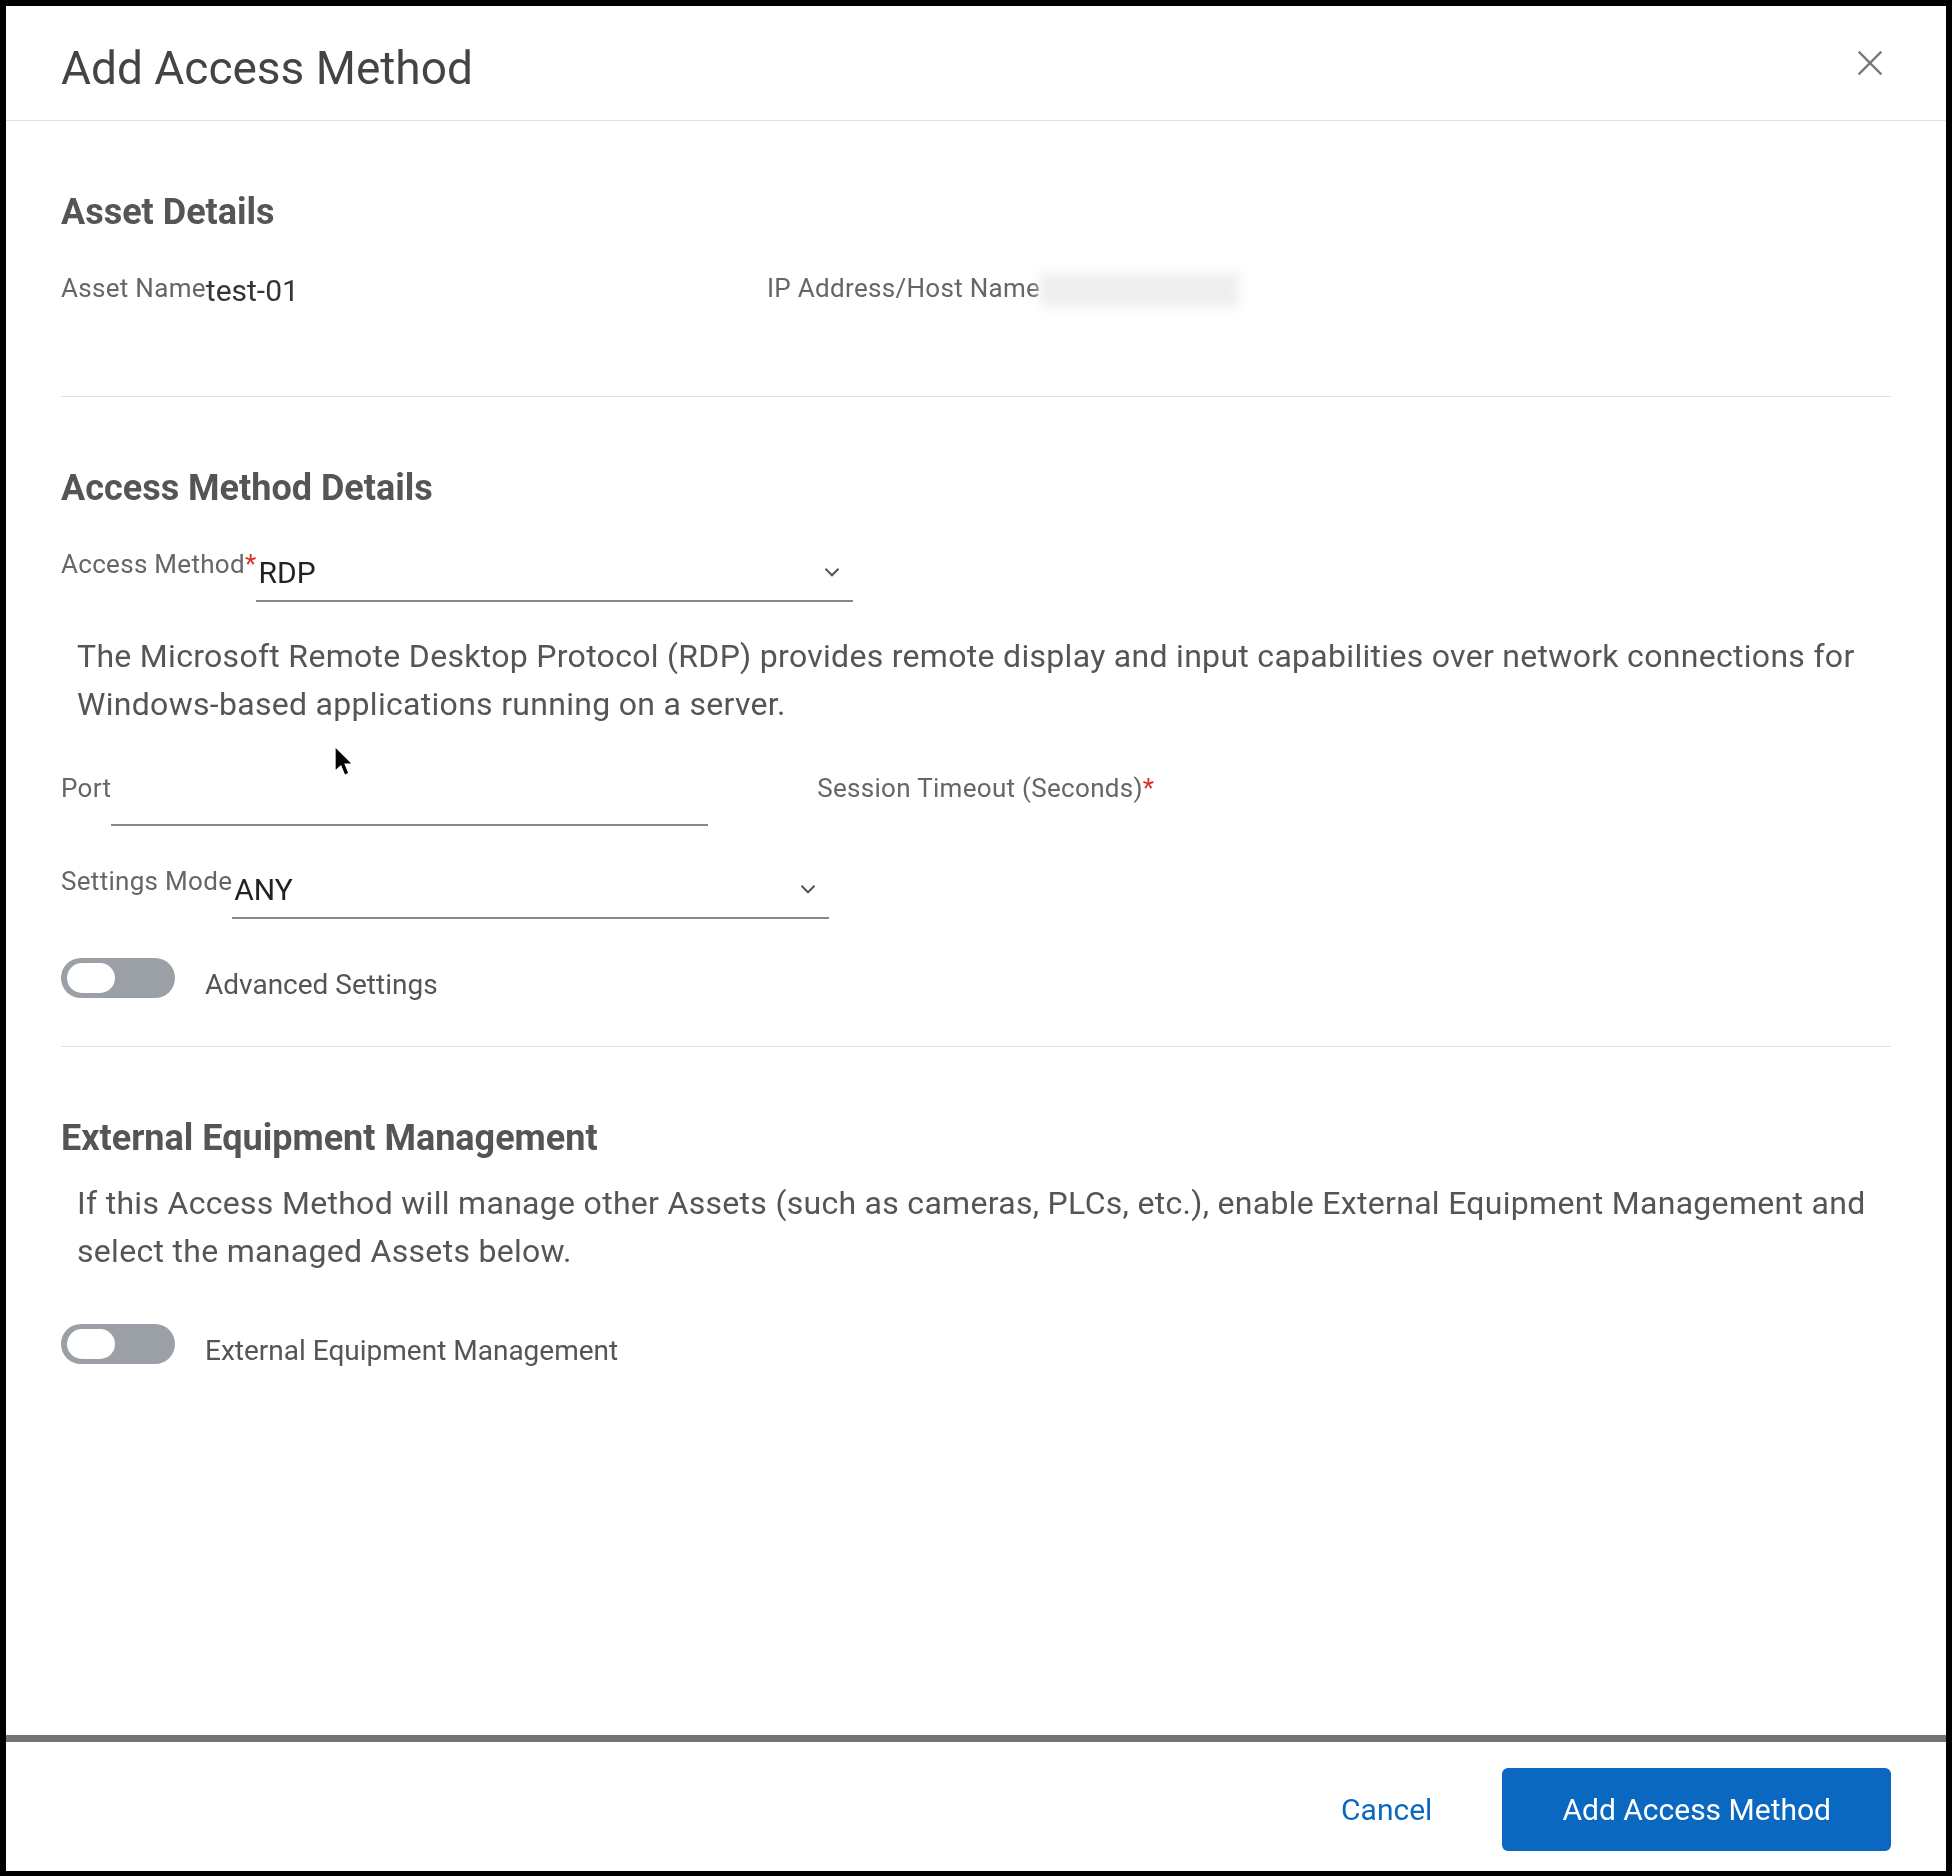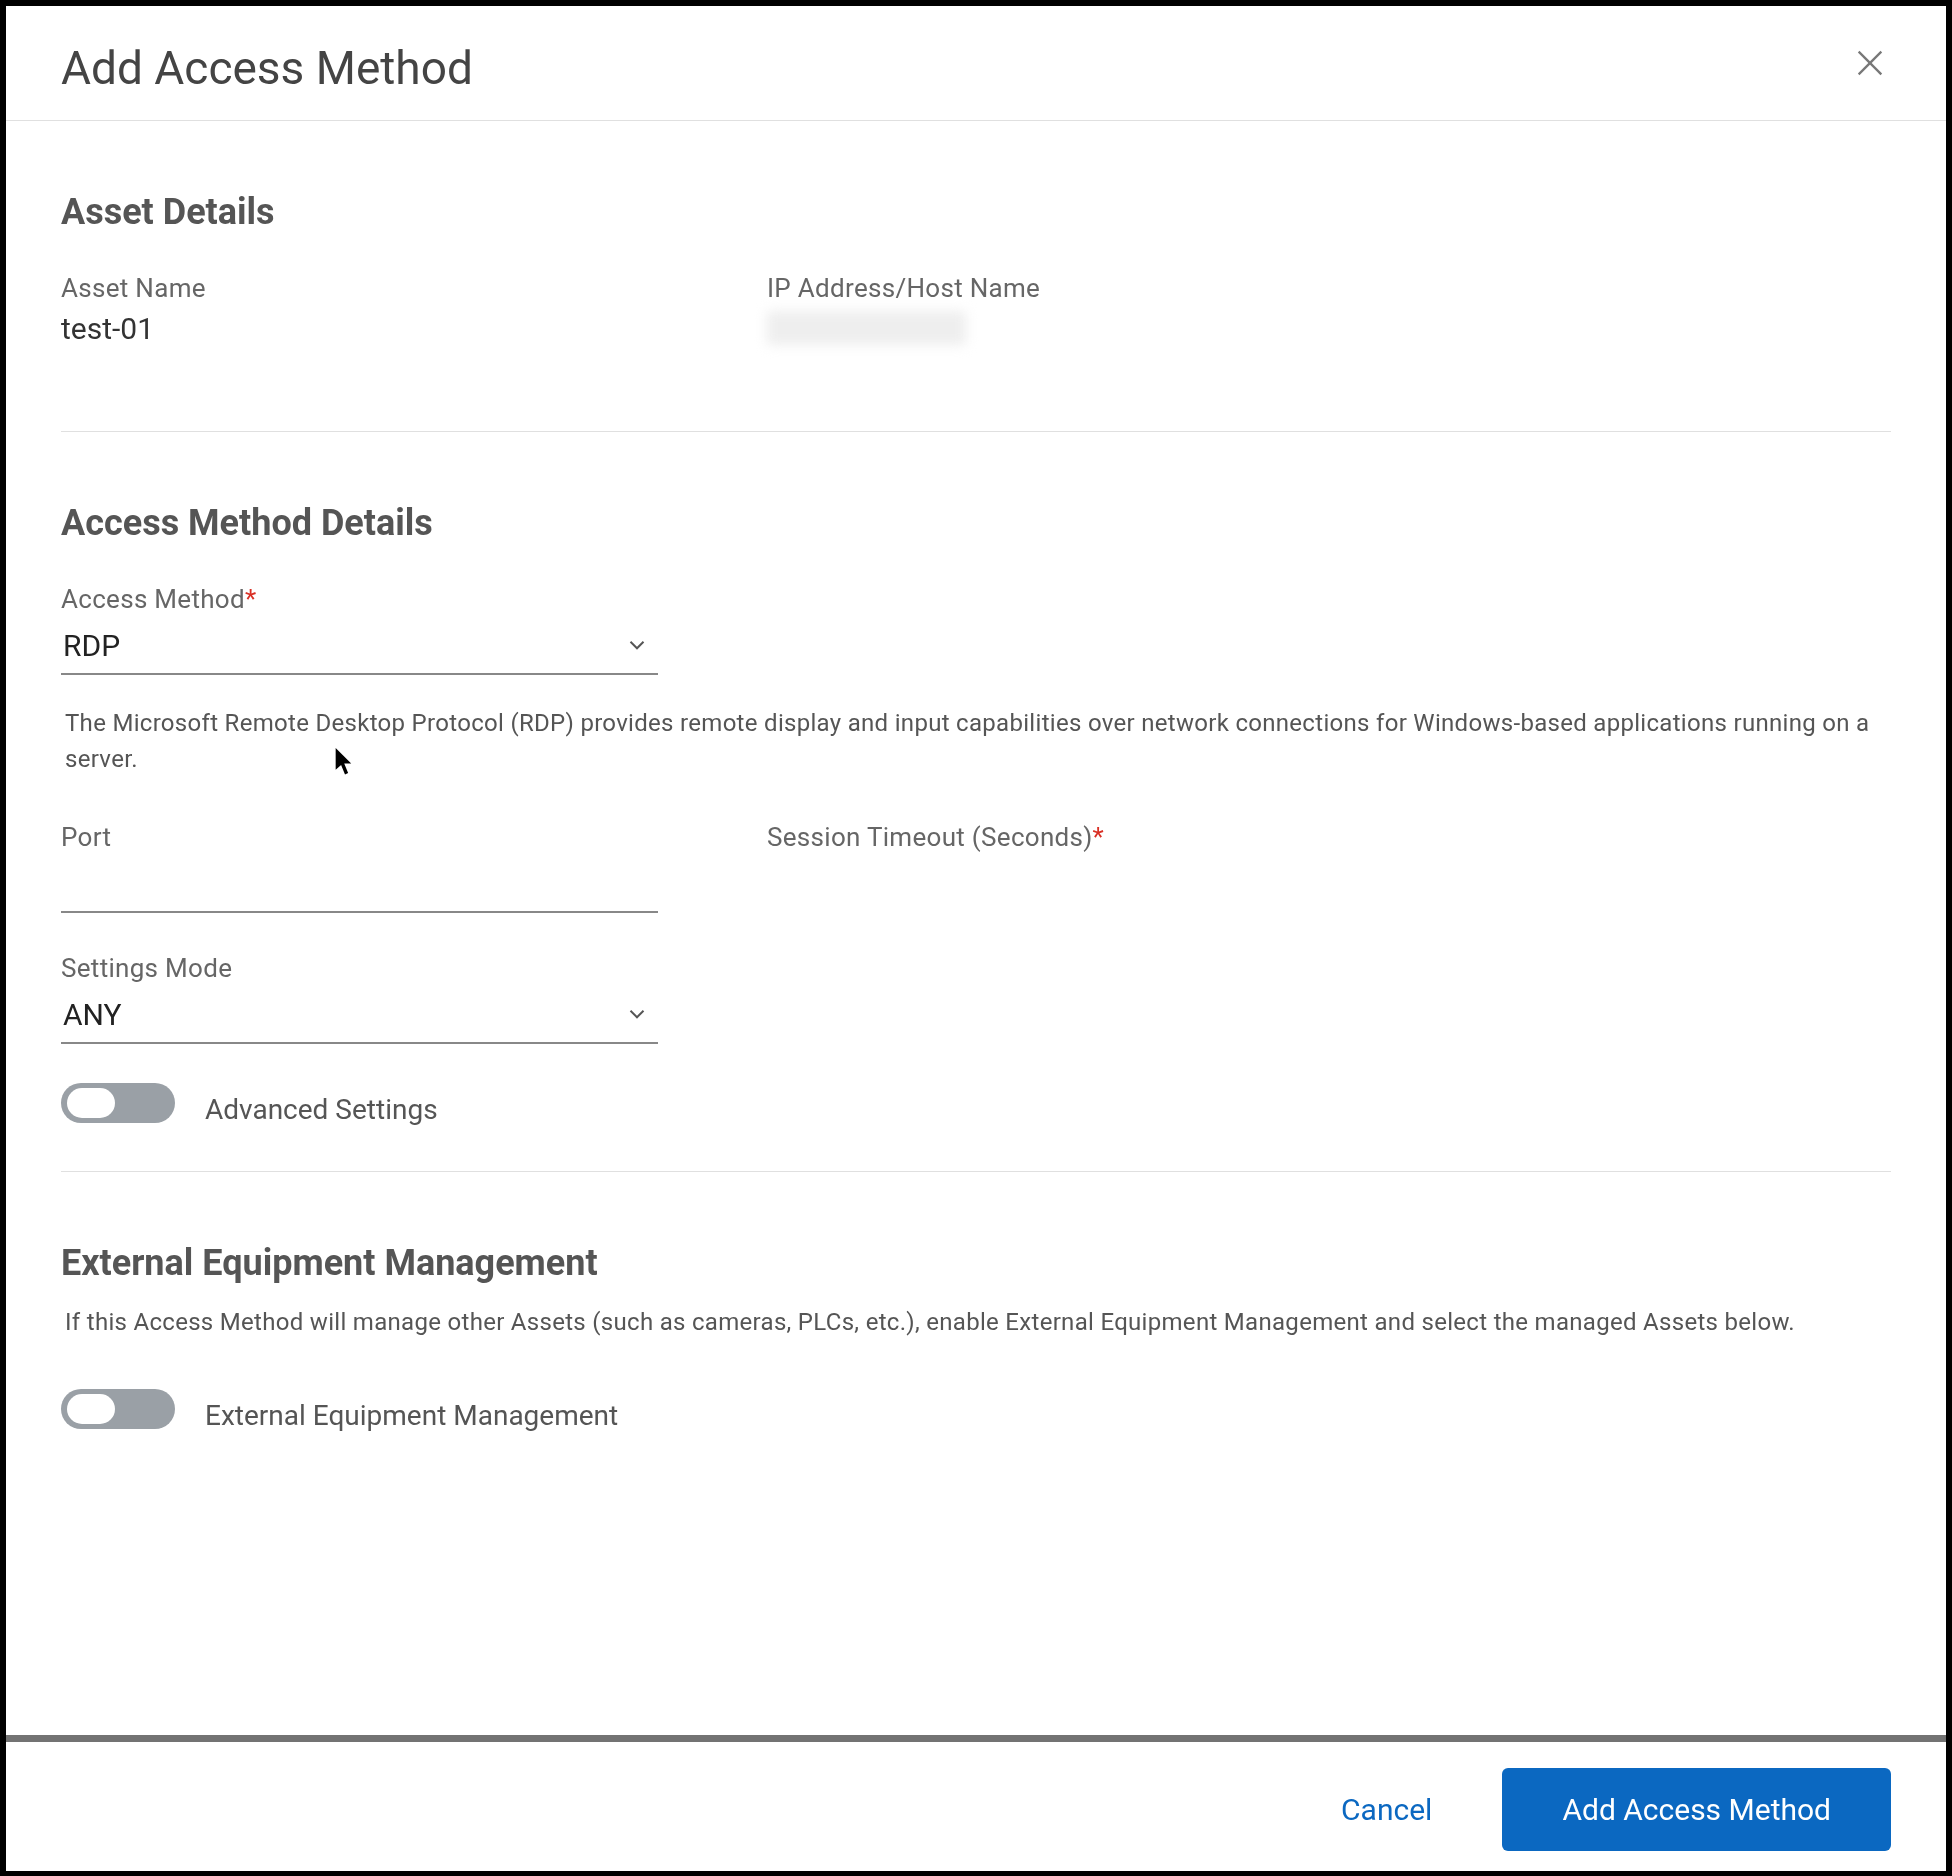--- a/index.html
+++ b/index.html
@@ -57,21 +57,20 @@
     color: #555;
     margin-bottom: 40px;
   }
   .field-row {
     display: flex;
     gap: 109px;
     margin-bottom: 40px;
   }
   .field {
     display: flex;
-    flex-direction: column;
   }
   .field-label {
     font-size: 26px;
     color: #666;
     margin-bottom: 8px;
     letter-spacing: 0.3px;
   }
   .field-value {
     font-size: 30px;
     color: #333;
@@ -96,24 +95,24 @@
   }
   .select-wrap .chevron {
     position: absolute;
     right: 8px;
     top: 10px;
     pointer-events: none;
     color: #666;
     font-size: 26px;
   }
   .description {
-    font-size: 24px;
+    font-size: 32px;
     color: #555;
     line-height: 1.5;
-    margin: 30px 0 45px 4px;
+    margin: 30px 0 45px 16px;
     letter-spacing: 0.3px;
   }
   .toggle-row {
     display: flex;
     align-items: center;
     gap: 30px;
     margin-top: 35px;
   }
   .toggle {
     width: 114px;

